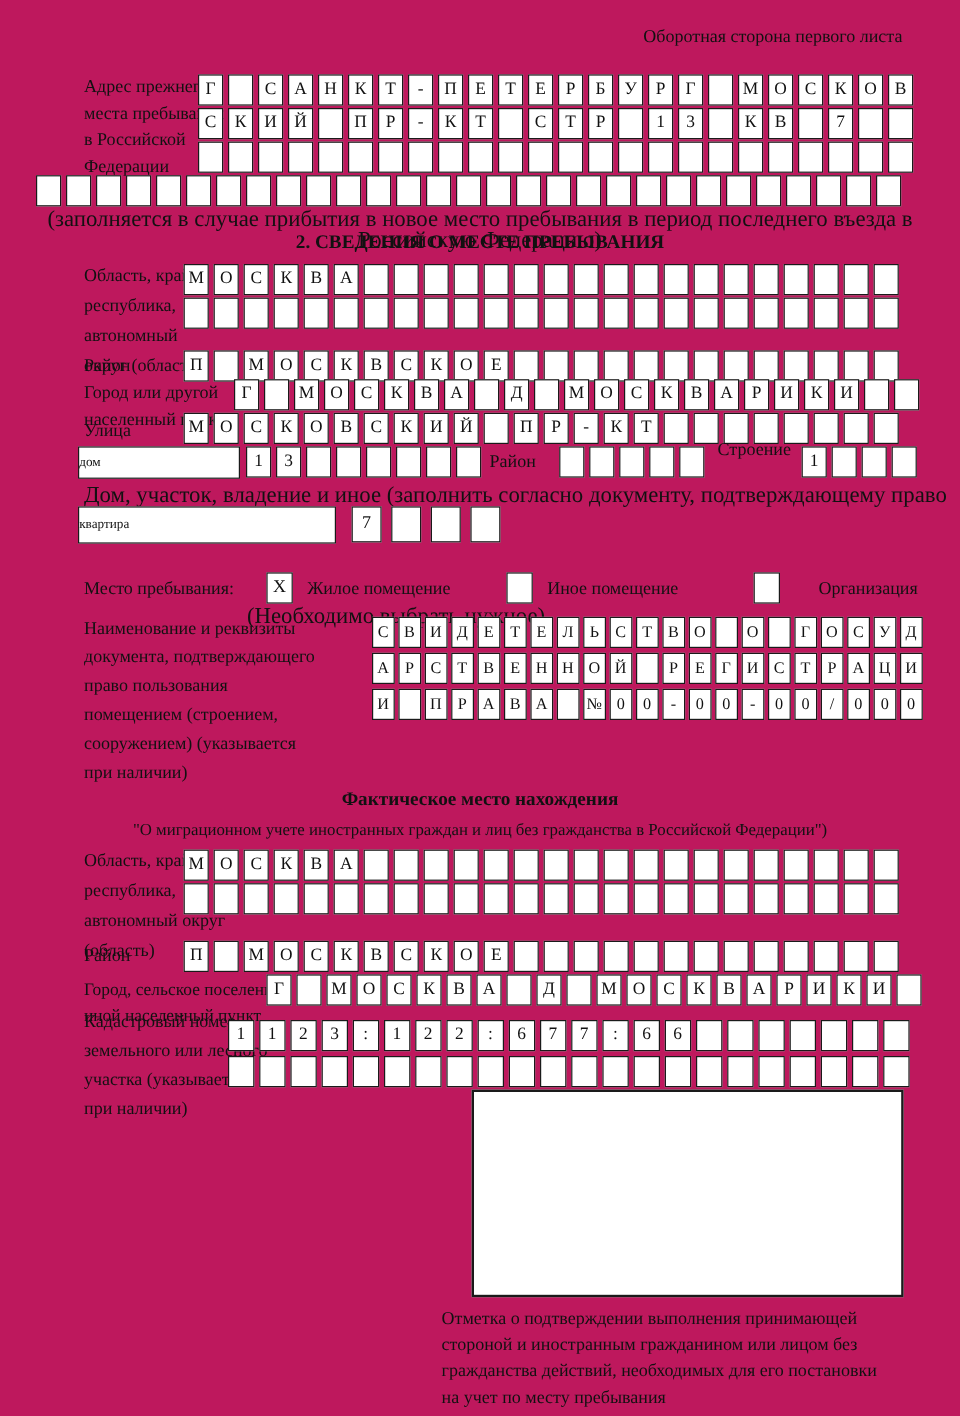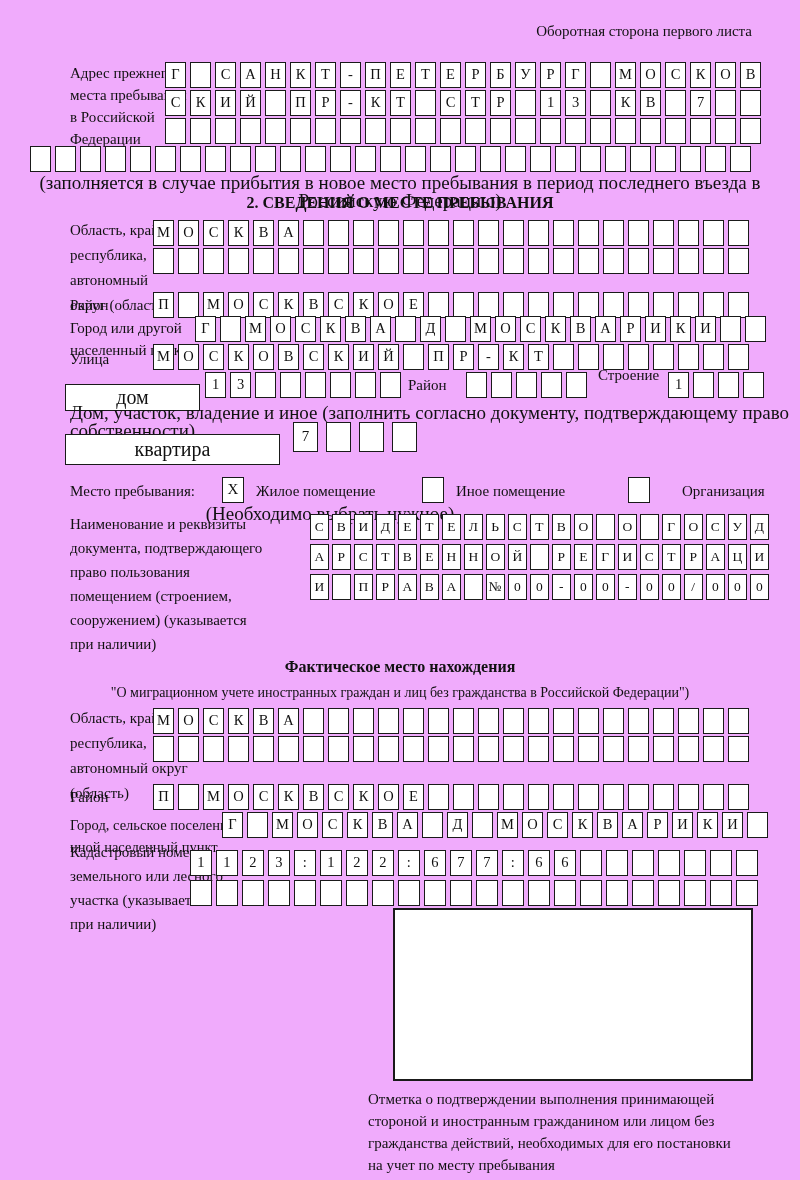--- a/index.html
+++ b/index.html
@@ -1,30 +1,30 @@
 <!DOCTYPE html>
 <html><head>
 <meta charset="utf-8">
 <style>
   html,body{margin:0;padding:0;background:#ffffff;}
-  .page{position:relative;width:800px;height:1180px;background:#f0abfc;overflow:hidden;
+  .page{position:relative;width:800px;height:1180px;background:#be185d;overflow:hidden;
         font-family:"Liberation Serif", serif;color:#111;}
   .txt{position:absolute;font-size:15px;line-height:22px;}
   .lbl{position:absolute;font-size:15px;line-height:22px;white-space:pre-line;}
   .cap{position:absolute;font-size:19px;line-height:18px;}
   .center{left:0;width:800px;text-align:center;}
   .heading{position:absolute;font-weight:bold;font-size:16px;}
   .cellrow{position:absolute;white-space:nowrap;height:26px;}
   .cell{box-sizing:border-box;display:inline-block;width:21px;height:26px;border:1.6px solid #1a1a1a;
         margin-right:4px;text-align:center;font-size:14.5px;line-height:23px;vertical-align:top;background:#fff;}
   .cellrow.sm .cell{width:18.5px;margin-right:3.5px;font-size:13.5px;}
   .cellrow.md .cell{width:21.5px;margin-right:4.5px;}
   .cellrow.lg .cell{width:25px;height:30px;margin-right:8px;line-height:27px;font-size:15px;}
   .widebox{position:absolute;box-sizing:border-box;border:1.6px solid #1a1a1a;height:27px;
-           text-align:center;font-size:20px;line-height:24px;background:#fff;margin-top:12px;}
+           font-size:11px;line-height:24px;background:#fff;}
   .cbx{position:absolute;box-sizing:border-box;width:22px;height:26px;border:1.6px solid #1a1a1a;
        text-align:center;font-size:15px;line-height:23px;background:#fff;}
   .stampbox{position:absolute;box-sizing:border-box;border:2px solid #1a1a1a;background:#fff;}
 </style>
 </head>
 <body>
 
 <div class="page">
 
   <div class="txt" style="top:20px;left:0;width:752px;text-align:right;">Оборотная сторона первого листа</div>

